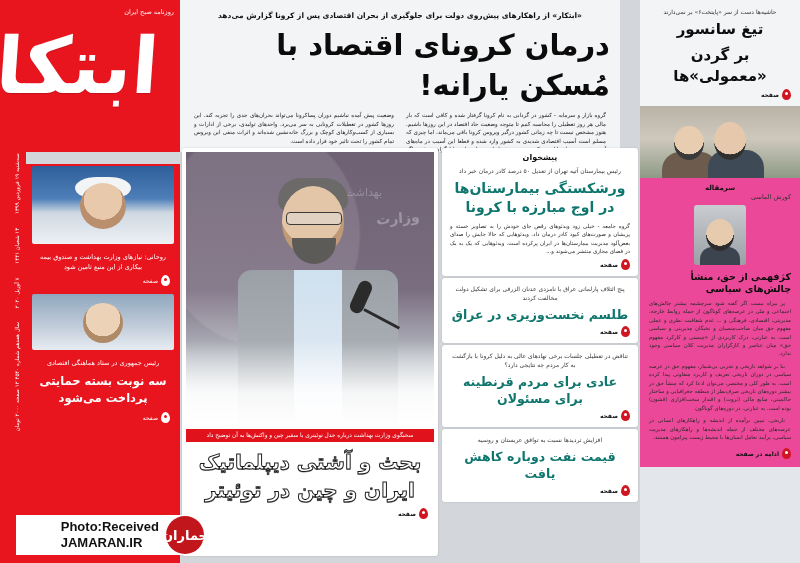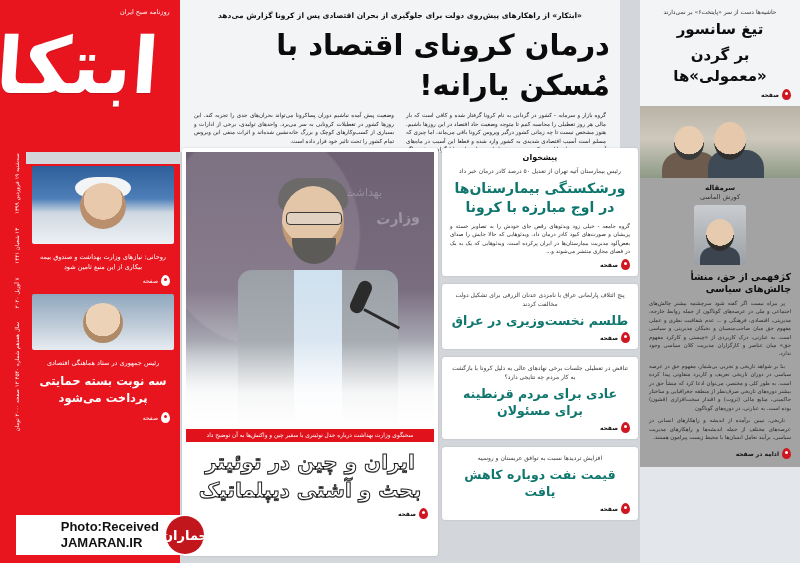--- a/index.html
+++ b/index.html
@@ -18,21 +18,21 @@
   .logo-word{
     position:absolute;left:8px;top:6px;width:150px;height:140px;
     color:#fff;font-family:"DejaVu Sans",sans-serif;font-weight:bold;
     font-size:78px;line-height:120px;text-align:center;
     text-shadow:0 1px 0 rgba(0,0,0,.15);
     transform:skewX(-4deg);
     letter-spacing:-4px;
   }
   .logo-sub{
     position:absolute;right:6px;top:8px;width:54px;
-    color:#fff;font-size:6.5px;line-height:8px;text-align:left;
+    color:#fff;font-size:6.5px;line-height:8px;text-align:right;
     opacity:.95;
   }
   .date-strip{
     position:absolute;left:0;top:152px;width:26px;height:411px;background:#e8141e;
   }
   .date-vert{
     position:absolute;left:-118px;top:126px;width:270px;
     transform:rotate(-90deg);
     color:#fff;font-size:5.5px;line-height:9px;text-align:center;white-space:nowrap;
   }
@@ -187,21 +187,21 @@
   .pc-more{
     display:flex;align-items:center;gap:3px;padding:2px 10px 0;font-size:6px;font-weight:bold;color:#111;
   }
 
   
   .midcol{
     position:absolute;left:442px;top:148px;width:196px;height:408px;
   }
   .card{
     background:#fff;border-radius:3px;box-shadow:0 0 2px rgba(0,0,0,.16);
-    margin-bottom:8px;padding:5px 8px 6px;
+    margin-bottom:2px;padding:5px 8px 6px;
   }
   .sec-title{
     text-align:center;font-weight:bold;font-size:8px;color:#111;
     padding-bottom:3px;
   }
   .kicker{
     text-align:center;font-size:6px;line-height:9px;color:#3a3a3a;padding:1px 2px 3px;
   }
   .headline{
     text-align:center;font-weight:bold;color:#0f766e;
@@ -232,23 +232,23 @@
     position:absolute;left:34px;top:20px;width:30px;height:34px;border-radius:50%;
     background:radial-gradient(circle at 50% 40%,#e9cdb1 0 58%,#3a3a3a 59% 100%);
   }
   .rc-photo .p2{
     position:absolute;left:74px;top:16px;width:32px;height:38px;border-radius:50%;
     background:radial-gradient(circle at 50% 42%,#e6c9ac 0 60%,#2f2f2f 61% 100%);
   }
   .rc-photo .b1{position:absolute;left:22px;bottom:0;width:56px;height:26px;border-radius:18px 18px 0 0;background:#6d5c4e;}
   .rc-photo .b2{position:absolute;left:68px;bottom:0;width:56px;height:28px;border-radius:18px 18px 0 0;background:#3e4a55;}
 
-  .rc-edit{background:#a3a3a3;padding:6px 9px 8px;}
+  .rc-edit{background:#ec4899;padding:6px 9px 8px;}
   .edit-label{text-align:center;font-size:7px;font-weight:bold;color:#111;}
-  .edit-author{text-align:center;font-size:6.5px;color:#333;padding-top:1px;}
+  .edit-author{font-size:6.5px;color:#333;padding-top:1px;}
   .edit-avatar{
     width:52px;height:60px;margin:4px auto 4px;border-radius:3px;overflow:hidden;position:relative;
     background:linear-gradient(180deg,#c9ccd0 0%,#9aa0a6 100%);
   }
   .edit-avatar .f{
     position:absolute;left:50%;top:24%;transform:translateX(-50%);
     width:28px;height:32px;border-radius:50%;
     background:radial-gradient(circle at 50% 40%,#e7cbae 0 58%,#2e2e2e 59% 100%);
   }
   .edit-avatar .s{position:absolute;left:6px;bottom:0;width:40px;height:18px;border-radius:12px 12px 0 0;background:#3c4450;}
@@ -343,22 +343,22 @@
       <div class="bp-hair"></div>
       <div class="bp-head"></div>
       <div class="bp-glass"></div>
       <div class="bp-beard"></div>
       <div class="bp-mic"></div>
       <div class="bp-micarm"></div>
       <div class="bp-fog"></div>
     </div>
     <div class="caption-bar">سخنگوی وزارت بهداشت درباره جدل توئیتری با سفیر چین و واکنش‌ها به آن توضیح داد</div>
     <div class="outline-head">
+      <div>بحث و آشتی دیپلماتیک</div>
       <div>ایران و چین در توئیتر</div>
-      <div>بحث و آشتی دیپلماتیک</div>
     </div>
     <div class="pc-more">
       <span class="pinred"></span>
       <span>صفحه</span>
     </div>
   </div>
 
   <div class="midcol">
 
     <div class="card">

